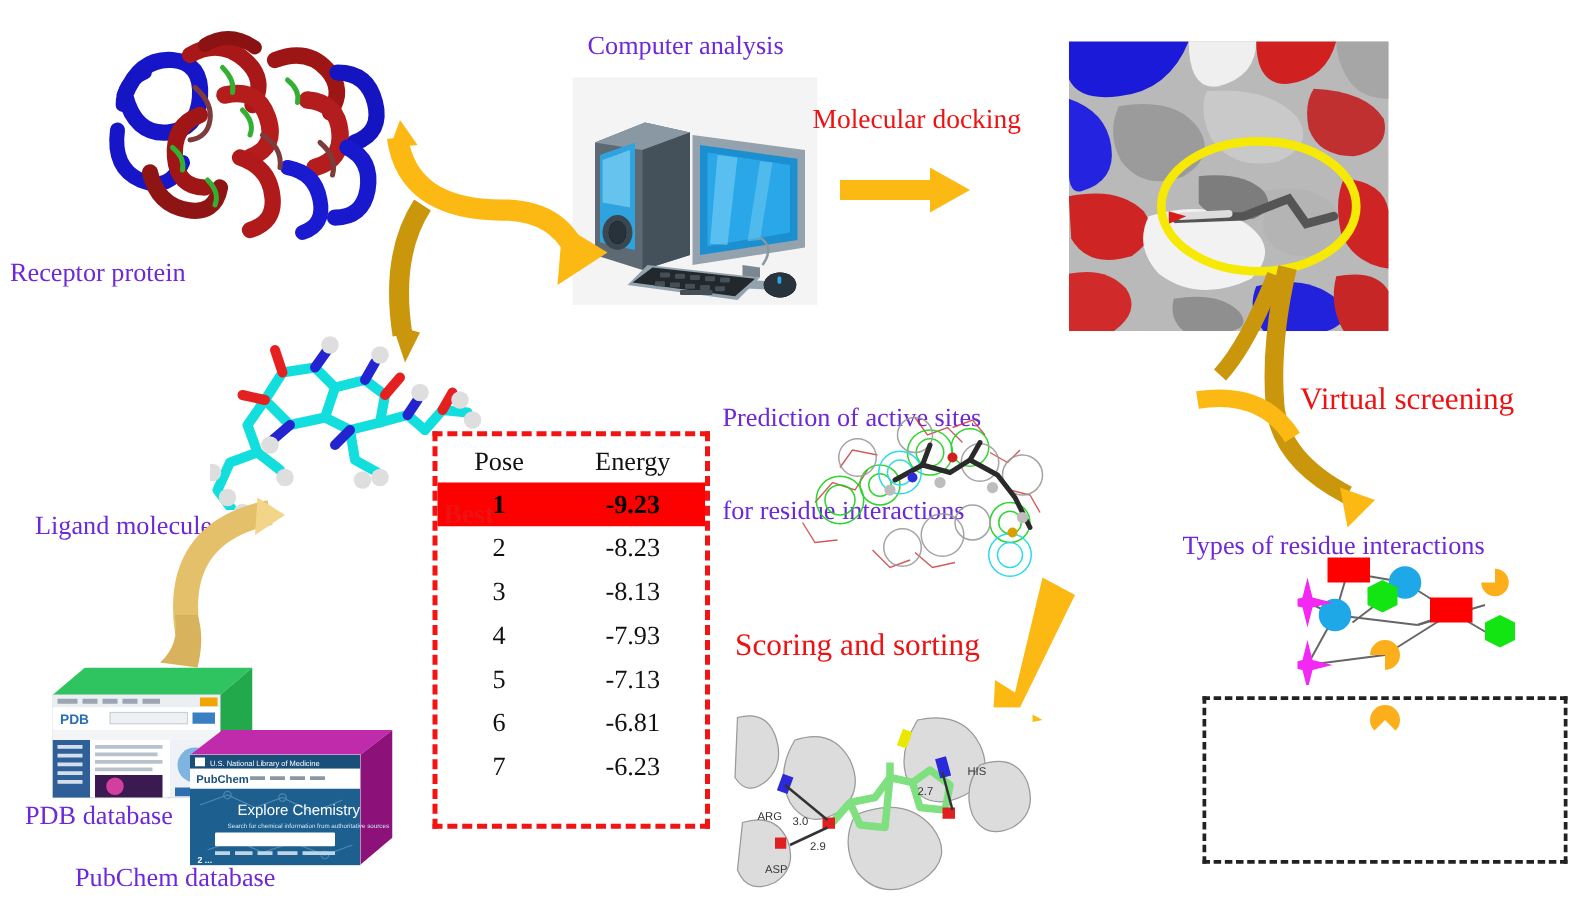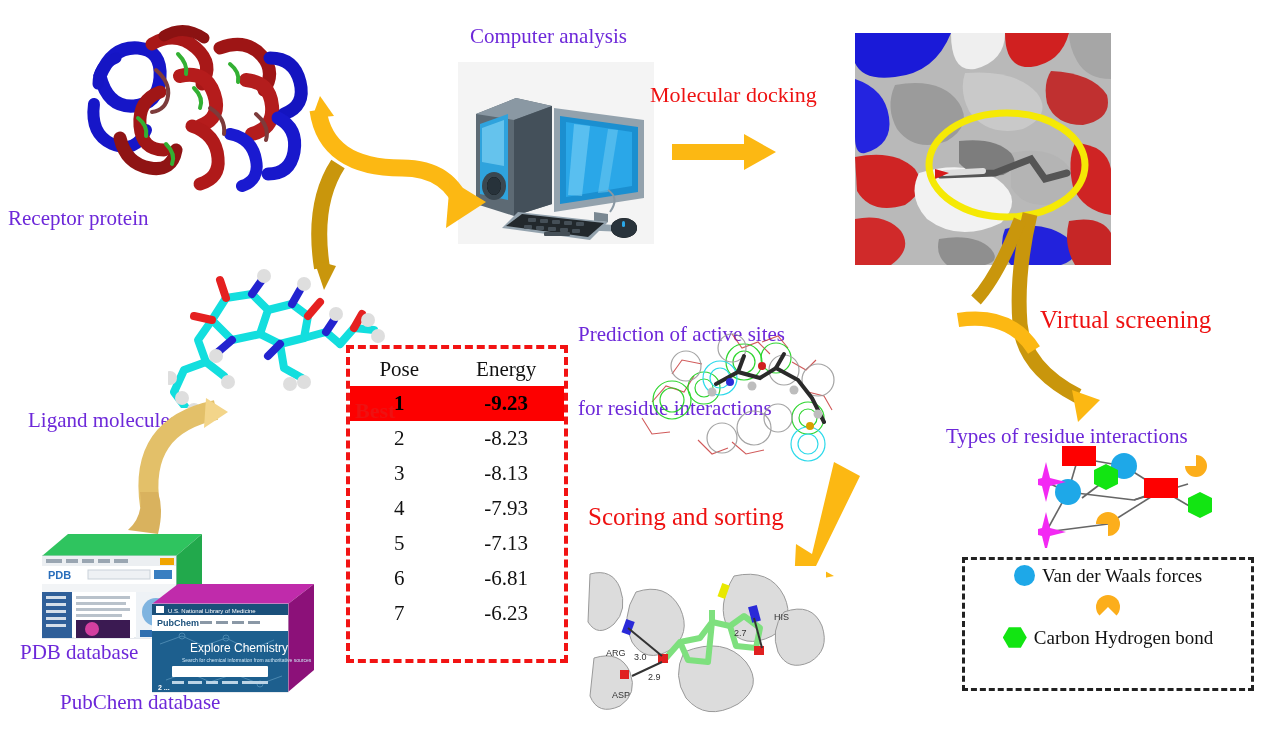--- a/index.html
+++ b/index.html
@@ -327,29 +327,21 @@
     </g>
     <g fill="#fcae1b">
       <path d="M70 84 m-12,0 a12,12 0 1,1 12,12 L70 84 Z"></path>
       <path d="M158 26 m-11,0 a11,11 0 1,0 11,-11 L158 26 Z"></path>
     </g>
   </svg>
 </div>
 
 <div class="abs" id="legend">
   <div class="legend-row">
-    <span class="sw circ-blue"></span>
-    <span class="txt">Van der Waals forces</span>
-  </div>
-  <div class="legend-row">
     <span class="sw pac-or"></span>
-  </div>
-  <div class="legend-row">
-    <span class="sw hex-green"></span>
-    <span class="txt">Carbon Hydrogen bond</span>
   </div>
 </div>
 
 <div class="abs" id="posebox">
   <table id="posetable">
     <thead>
       <tr>
         <th class="col-pose">Pose</th>
         <th class="col-energy">Energy</th>
       </tr>

